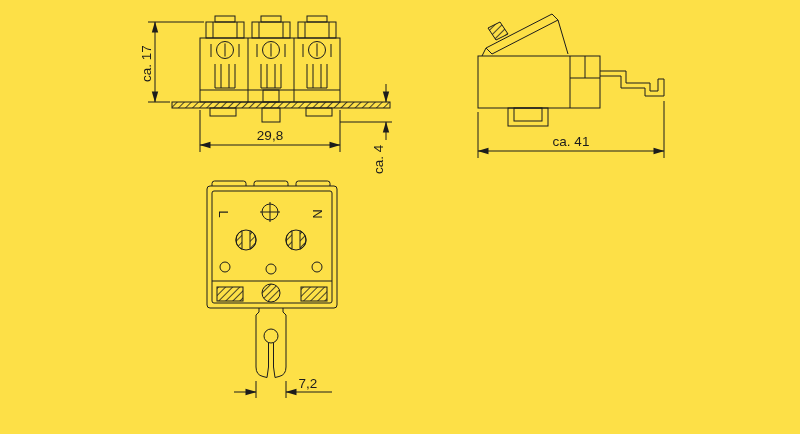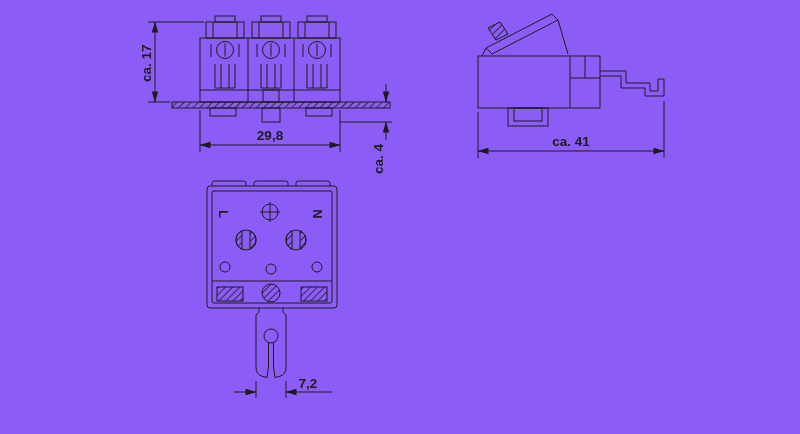--- a/index.html
+++ b/index.html
@@ -4,23 +4,22 @@
 <style>
   html, body {
     margin: 0;
     padding: 0;
     background: #ffffff;
   }
   .sheet {
     position: relative;
     width: 800px;
     height: 434px;
-    background: #8b5cf6;
+    background: #fde047;
     overflow: hidden;
-    font-weight: bold;
   }
   svg { display: block; }
   .ln {
     stroke: #1c1c1c;
     stroke-width: 1;
     fill: none;
     stroke-linecap: butt;
     stroke-linejoin: miter;
   }
   .dimtxt {

